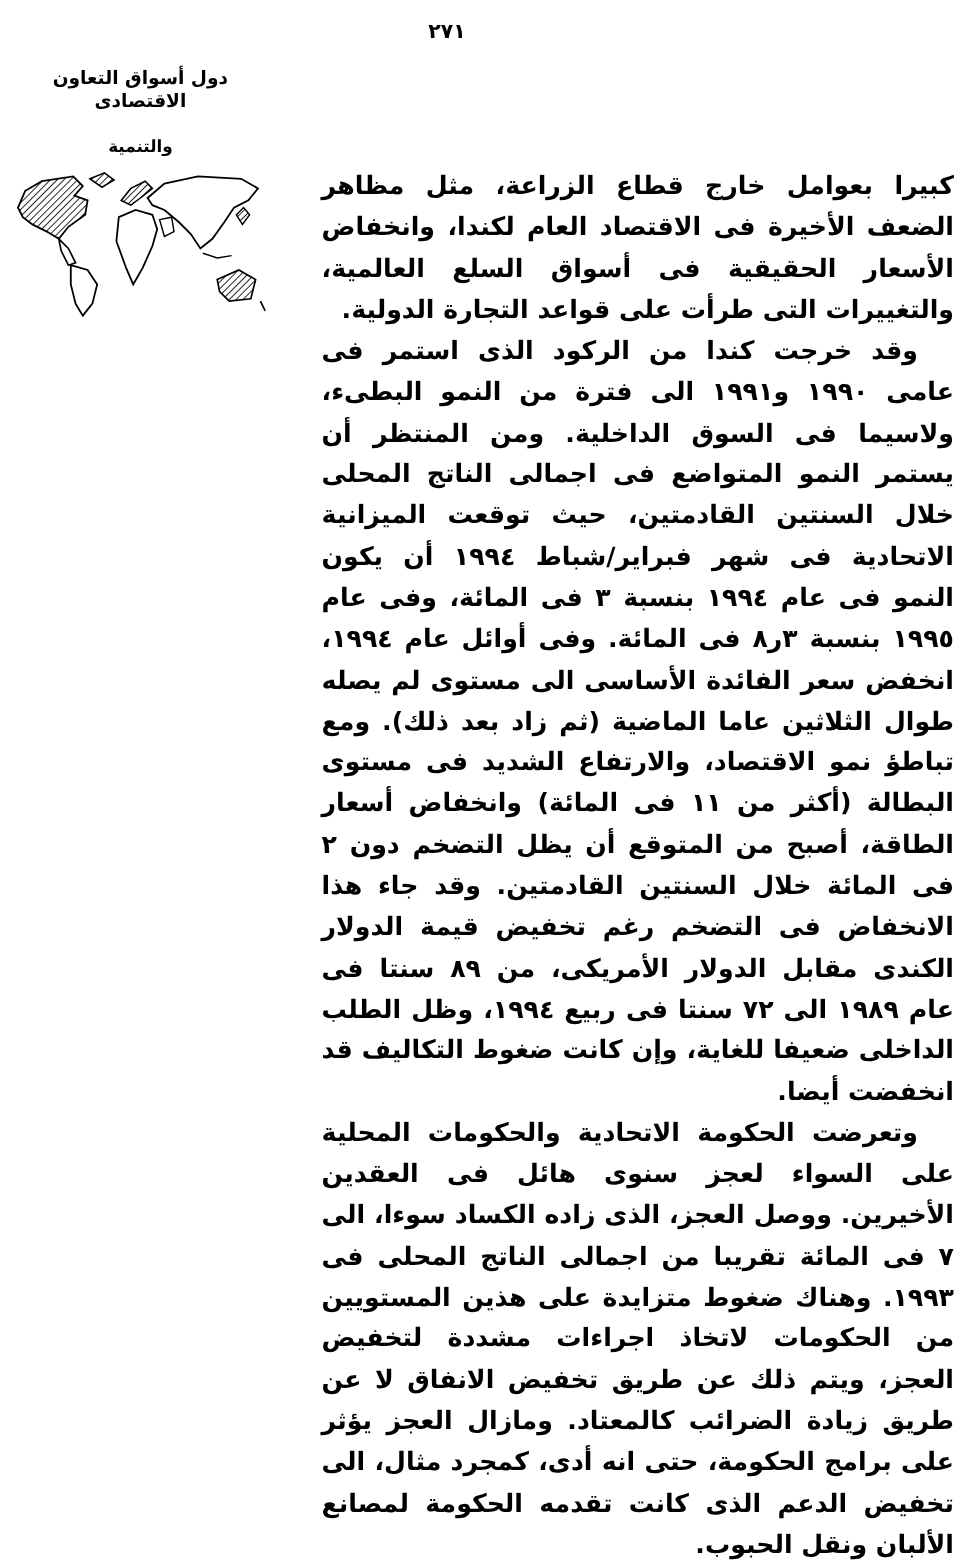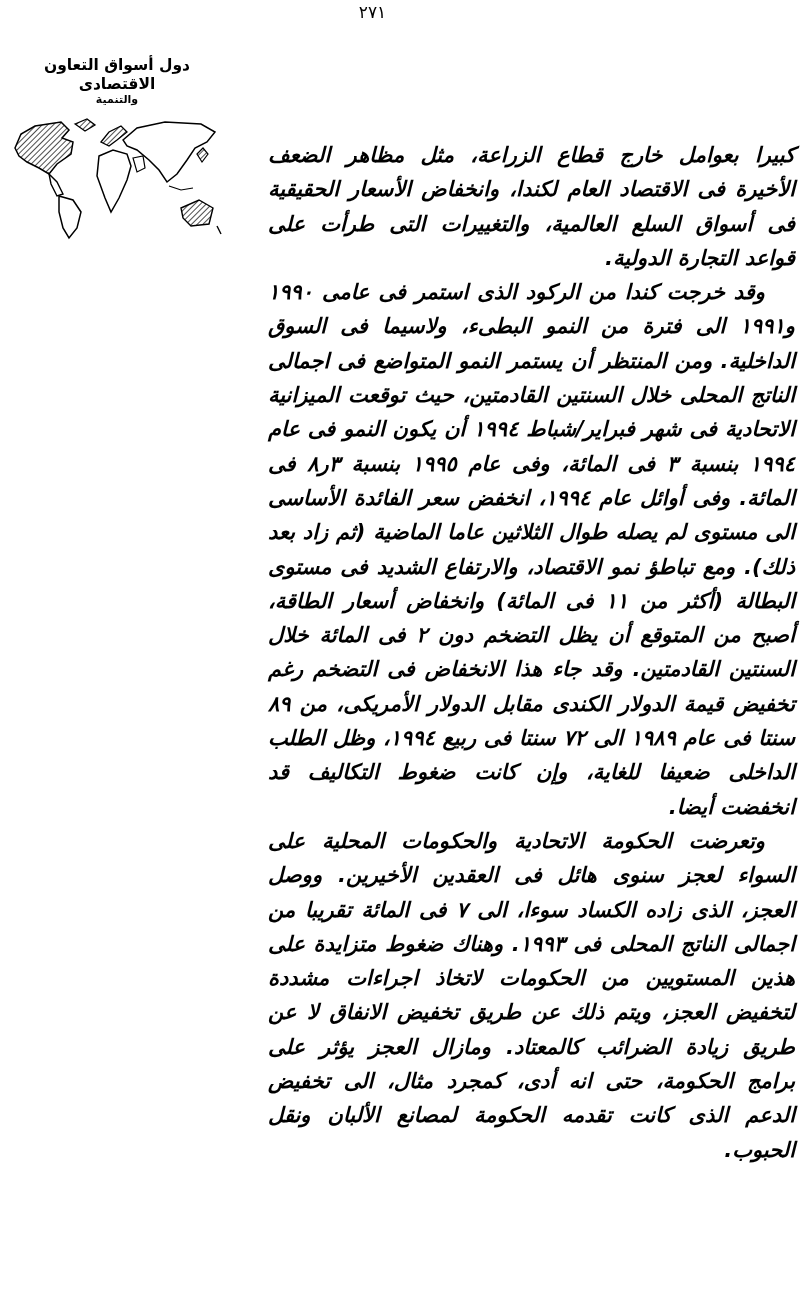--- a/index.html
+++ b/index.html
@@ -10,63 +10,63 @@
   body {
     position: relative;
     width: 800px;
     height: 1304px;
     font-family: "DejaVu Sans", sans-serif;
     color: #000000;
     overflow: hidden;
   }
   .page-number {
     position: absolute;
-    top: 2px;
+    top: 17px;
     left: 0;
     right: 55px;
     text-align: center;
     font-size: 17px;
-    font-weight: normal;
+    font-weight: bold;
     direction: rtl;
   }
   .margin-block {
     position: absolute;
     left: 5px;
     top: 56px;
     width: 224px;
   }
   .margin-heading {
     direction: rtl;
     text-align: center;
     font-weight: bold;
     font-size: 15.5px;
     line-height: 1.2;
   }
   .margin-heading-line2 {
     direction: rtl;
     text-align: center;
     font-weight: bold;
-    font-size: 11px;
+    font-size: 14px;
+    margin-top: 22px;
   }
   .map-wrap {
     margin-top: 10px;
     width: 224px;
     height: 126px;
   }
   .body-text {
     position: absolute;
     left: 268px;
     right: 5px;
     top: 138px;
     direction: rtl;
     text-align: justify;
     font-size: 21px;
     font-weight: bold;
     line-height: 34.3px;
-    font-style: italic;
   }
   .body-text p {
     margin: 0;
     padding: 0;
   }
   .body-text p.indent {
     text-indent: 30px;
   }
 </style>
 </head>

